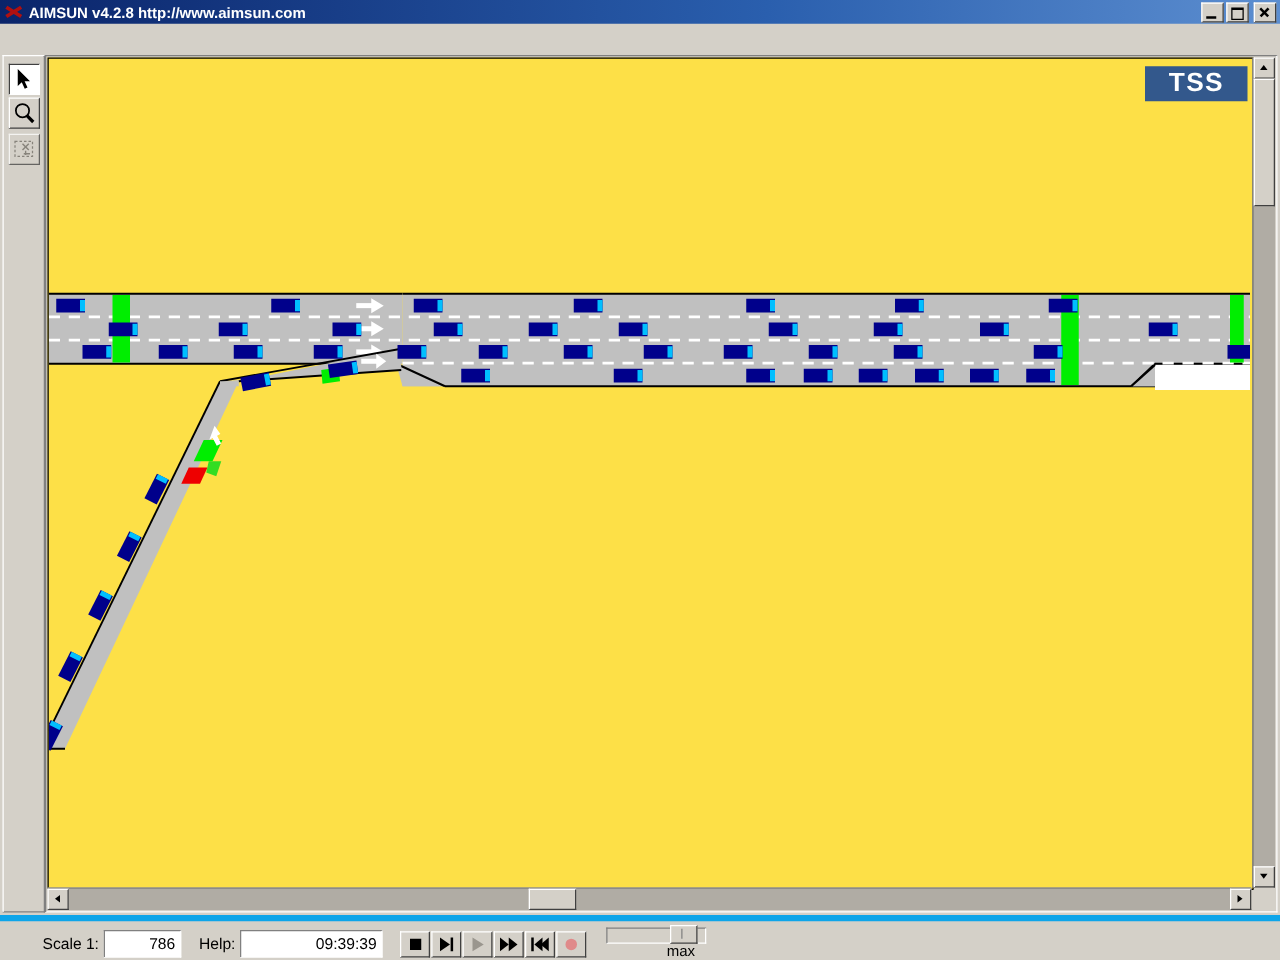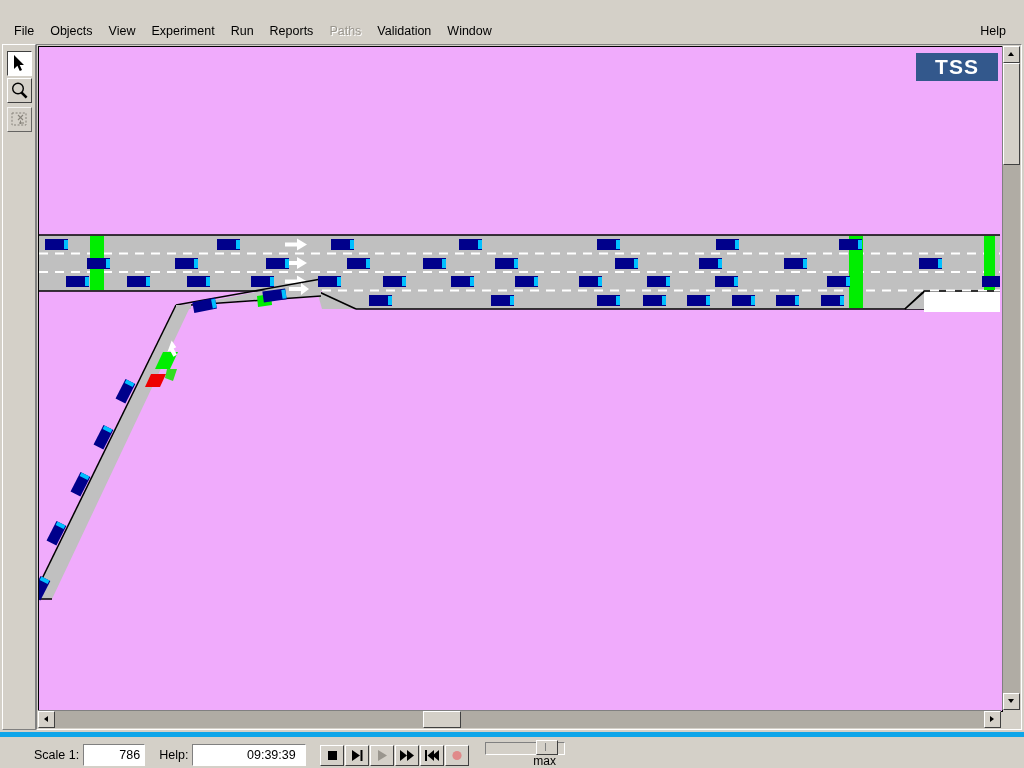--- a/index.html
+++ b/index.html
@@ -122,21 +122,21 @@
   #canvas-frame {
     position: absolute; left: 36px; top: 2px;
     width: 984px; height: 684px;
     border-left: 1px solid #808080; border-top: 1px solid #808080;
     border-right: 1px solid #ffffff; border-bottom: 1px solid #ffffff;
     background: #d4d0c8;
   }
   #canvas {
     position: absolute; left: 1px; top: 1px;
     width: 963px; height: 664px;
-    background: #f0abfc;
+    background: #fde047;
     border-left: 1px solid #000; border-top: 1px solid #000;
     border-right: 1px solid #000; border-bottom: 1px solid #000;
     overflow: hidden;
   }
   #canvas svg { display: block; }
 
   
   #tss-badge {
     position: absolute; right: 4px; top: 6px;
     width: 82px; height: 28px;
@@ -194,21 +194,21 @@
   .sb-label { font-size: 12.5px; color: #000; margin-right: 4px; }
   .sb-field {
     background: #ffffff;
     border-top: 1px solid #808080; border-left: 1px solid #808080;
     border-right: 1px solid #ffffff; border-bottom: 1px solid #ffffff;
     font-size: 12.5px; color: #000;
     padding: 2px 4px;
     height: 16px; line-height: 16px;
   }
   #scale-field { width: 52px; text-align: right; }
-  #time-field  { width: 60px; text-align: center; padding-left: 48px; }
+  #time-field  { width: 60px; text-align: right; padding-left: 48px; }
   .sb-sep { display: inline-block; width: 14px; }
 
   #transport {
     display: flex; align-items: center; gap: 1px; margin-left: 14px;
   }
   .tbtn {
     width: 22px; height: 19px;
     background: #d4d0c8;
     border-top: 1px solid #ffffff; border-left: 1px solid #ffffff;
     border-right: 1px solid #404040; border-bottom: 1px solid #404040;
@@ -239,33 +239,37 @@
     position: absolute; top: 14px; font-size: 12px; color: #000;
   }
   #lbl-real { left: 4px; margin-top: 34px; }
   #lbl-max  { left: 48px; }
 </style>
 </head>
 <body>
 
 <div id="app">
 
-
-  <div id="menubar">
-    <div class="menu-item first">File</div>
-    <div class="menu-item">Objects</div>
-    <div class="menu-item">View</div>
-    <div class="menu-item">Experiment</div>
-    <div class="menu-item">Run</div>
-    <div class="menu-item">Reports</div>
-    <div class="menu-item disabled">Paths</div>
-    <div class="menu-item">Validation</div>
-    <div class="menu-item">Window</div>
-    <div class="menu-item right">Help</div>
+  <div id="titlebar">
+    <div id="title-icon">
+      <div class="x1"></div>
+        <div class="x2"></div>
+    </div>
+    <div id="title-text">AIMSUN v4.2.8 http://www.aimsun.com</div>
+    <div id="win-btns">
+      <div class="win-btn">
+          <span class="wb-min"></span>
+        </div>
+      <div class="win-btn">
+          <span class="wb-rest"></span>
+        </div>
+      <div class="win-btn close"><span class="wb-close"></span></div>
+    </div>
   </div>
+
 
   <div id="client">
 
     <div id="toolpalette">
 
       <div id="tool-select" class="tool-btn down">
         <svg class="ic-arrow" viewBox="0 0 12 17">
           <polygon points="0,0 0,14 3.4,10.8 5.8,16 8,15 5.7,10 10,10" fill="#000000"></polygon>
         </svg>
       </div>

